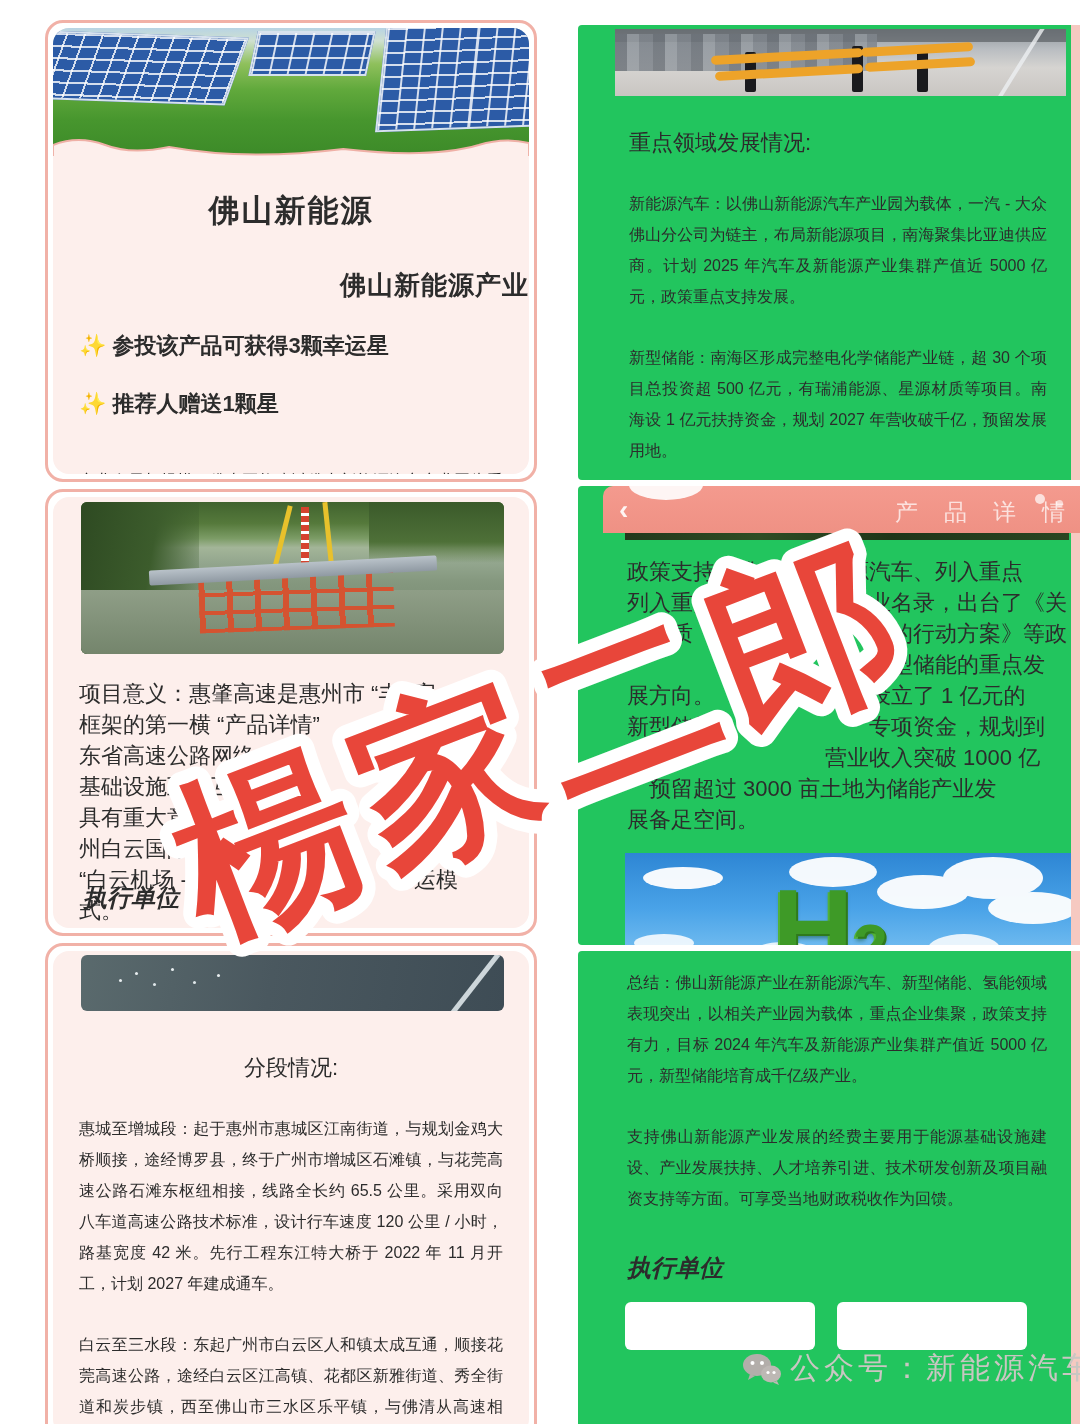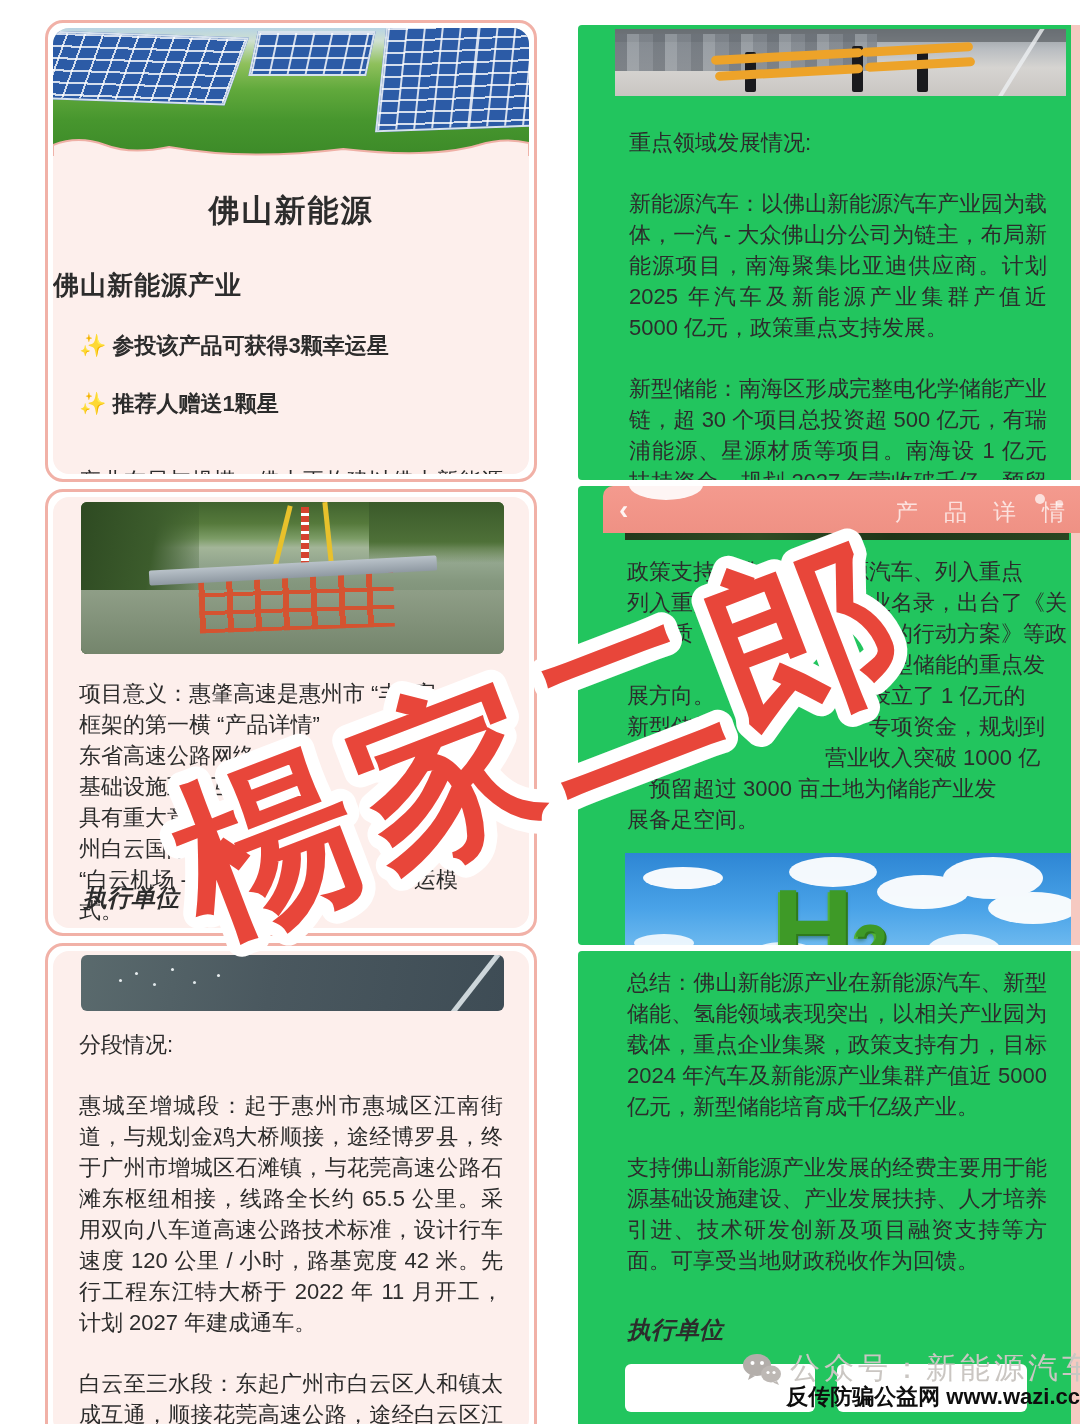--- a/index.html
+++ b/index.html
@@ -16,24 +16,24 @@
 
   #card1{top:20px;height:462px;}
   #card3{top:489px;height:447px;}
   #card5{top:943px;height:500px;}
   #card2{top:25px;height:455px;}
   #card4{top:486px;height:459px;}
   #card6{top:951px;height:490px;}
 
   
   .title{margin-top:34px;text-align:center;font-size:31px;font-weight:bold;letter-spacing:2px;}
-  .subtitle{margin-top:36px;text-align:left;font-size:26px;font-weight:bold;letter-spacing:1px;}
+  .subtitle{margin-top:36px;text-align:right;font-size:26px;font-weight:bold;letter-spacing:1px;}
   .perk{margin:28px 26px 0 26px;font-size:22px;font-weight:bold;display:flex;align-items:center;gap:6px;}
   .sparkle{color:#f4c33e;font-size:22px;}
-  .para{margin:31px 26px 0 26px;font-size:22px;line-height:31px;text-align:justify;}
+  .para{margin:31px 26px 0 26px;font-size:16px;line-height:31px;text-align:justify;}
   .heading{margin:26px 26px 0 26px;font-size:22px;}
   .exec{font-size:24px;font-weight:bold;font-style:italic;}
   .tline{font-size:22px;line-height:31px;white-space:pre;}
   .linewrap{margin:24px 26px 0 26px;}
 
   
   .img-solar{position:relative;height:128px;border-radius:12px 12px 0 0;overflow:hidden;
              background:linear-gradient(180deg,#b8d4e4 0%,#cfe0d0 10%,#8fc05c 28%,#61a93c 48%,#47962e 72%,#3c8a28 100%);}
   .sp{position:absolute;background-color:#2c5ba6;border:2px solid #d7e2ee;
       background-image:repeating-linear-gradient(90deg,rgba(255,255,255,.8) 0 2px,transparent 2px 18px),
@@ -221,21 +221,21 @@
       <div class="h2text"><span class="h2big">H</span><span class="h2sub">2</span></div>
     </div>
   </div>
 
   <div class="card-left" id="card5">
     <div class="card-fill">
       <div class="img-aerial">
         <div class="cable"></div>
         <div class="birds"></div>
       </div>
-      <div class="heading" style="margin-top:19px;">分段情况:</div>
+      <div class="heading" style="margin-top:42px;text-align:center;">分段情况:</div>
       <div class="para" style="margin-top:30px;">惠城至增城段：起于惠州市惠城区江南街道，与规划金鸡大桥顺接，途经博罗县，终于广州市增城区石滩镇，与花莞高速公路石滩东枢纽相接，线路全长约 65.5 公里。采用双向八车道高速公路技术标准，设计行车速度 120 公里 / 小时，路基宽度 42 米。先行工程东江特大桥于 2022 年 11 月开工，计划 2027 年建成通车。</div>
       <div class="para" style="margin-top:30px;">白云至三水段：东起广州市白云区人和镇太成互通，顺接花莞高速公路，途经白云区江高镇、花都区新雅街道、秀全街道和炭步镇，西至佛山市三水区乐平镇，与佛清从高速相接，线路全长约 32.9 公里，主线为双</div>
     </div>
   </div>
 
   <div class="card-right" id="card6">
     <div class="strip"></div>
     <div class="para" style="margin-top:16px;margin-right:44px;margin-left:24px;">总结：佛山新能源产业在新能源汽车、新型储能、氢能领域表现突出，以相关产业园为载体，重点企业集聚，政策支持有力，目标 2024 年汽车及新能源产业集群产值近 5000 亿元，新型储能培育成千亿级产业。</div>
     <div class="para" style="margin-top:30px;margin-right:44px;margin-left:24px;">支持佛山新能源产业发展的经费主要用于能源基础设施建设、产业发展扶持、人才培养引进、技术研发创新及项目融资支持等方面。可享受当地财政税收作为回馈。</div>
     <div class="exec" style="margin:38px 0 0 24px;">执行单位</div>
@@ -258,19 +258,18 @@
       <path d="M8 22 L6 28 L13 24 Z" fill="#b3aeaa"></path>
       <circle cx="10.5" cy="11" r="2" fill="#fff"></circle>
       <circle cx="20" cy="11" r="2" fill="#fff"></circle>
       <ellipse cx="29" cy="22" rx="10" ry="8.5" fill="#bdb8b4"></ellipse>
       <path d="M35 29 L37 33 L31 30.5 Z" fill="#bdb8b4"></path>
       <circle cx="26" cy="20.5" r="1.6" fill="#fff"></circle>
       <circle cx="32" cy="20.5" r="1.6" fill="#fff"></circle>
     </svg>
     <span>公众号：新能源汽车</span>
   </div>
-  <div class="footer-black">反传防骗公益网 www.wazi.cc</div>
 
   <svg class="watermark" viewBox="0 0 1080 1424">
     <text x="545" y="800" transform="rotate(-21 545 745)" text-anchor="middle" font-size="178" font-weight="bold" font-family="Liberation Sans, DejaVu Sans, sans-serif" fill="#e8463a" stroke="#ffffff" stroke-width="26" stroke-linejoin="round" paint-order="stroke" letter-spacing="14">楊家二郎</text>
   </svg>
 
 </div>
 
 </body></html>

